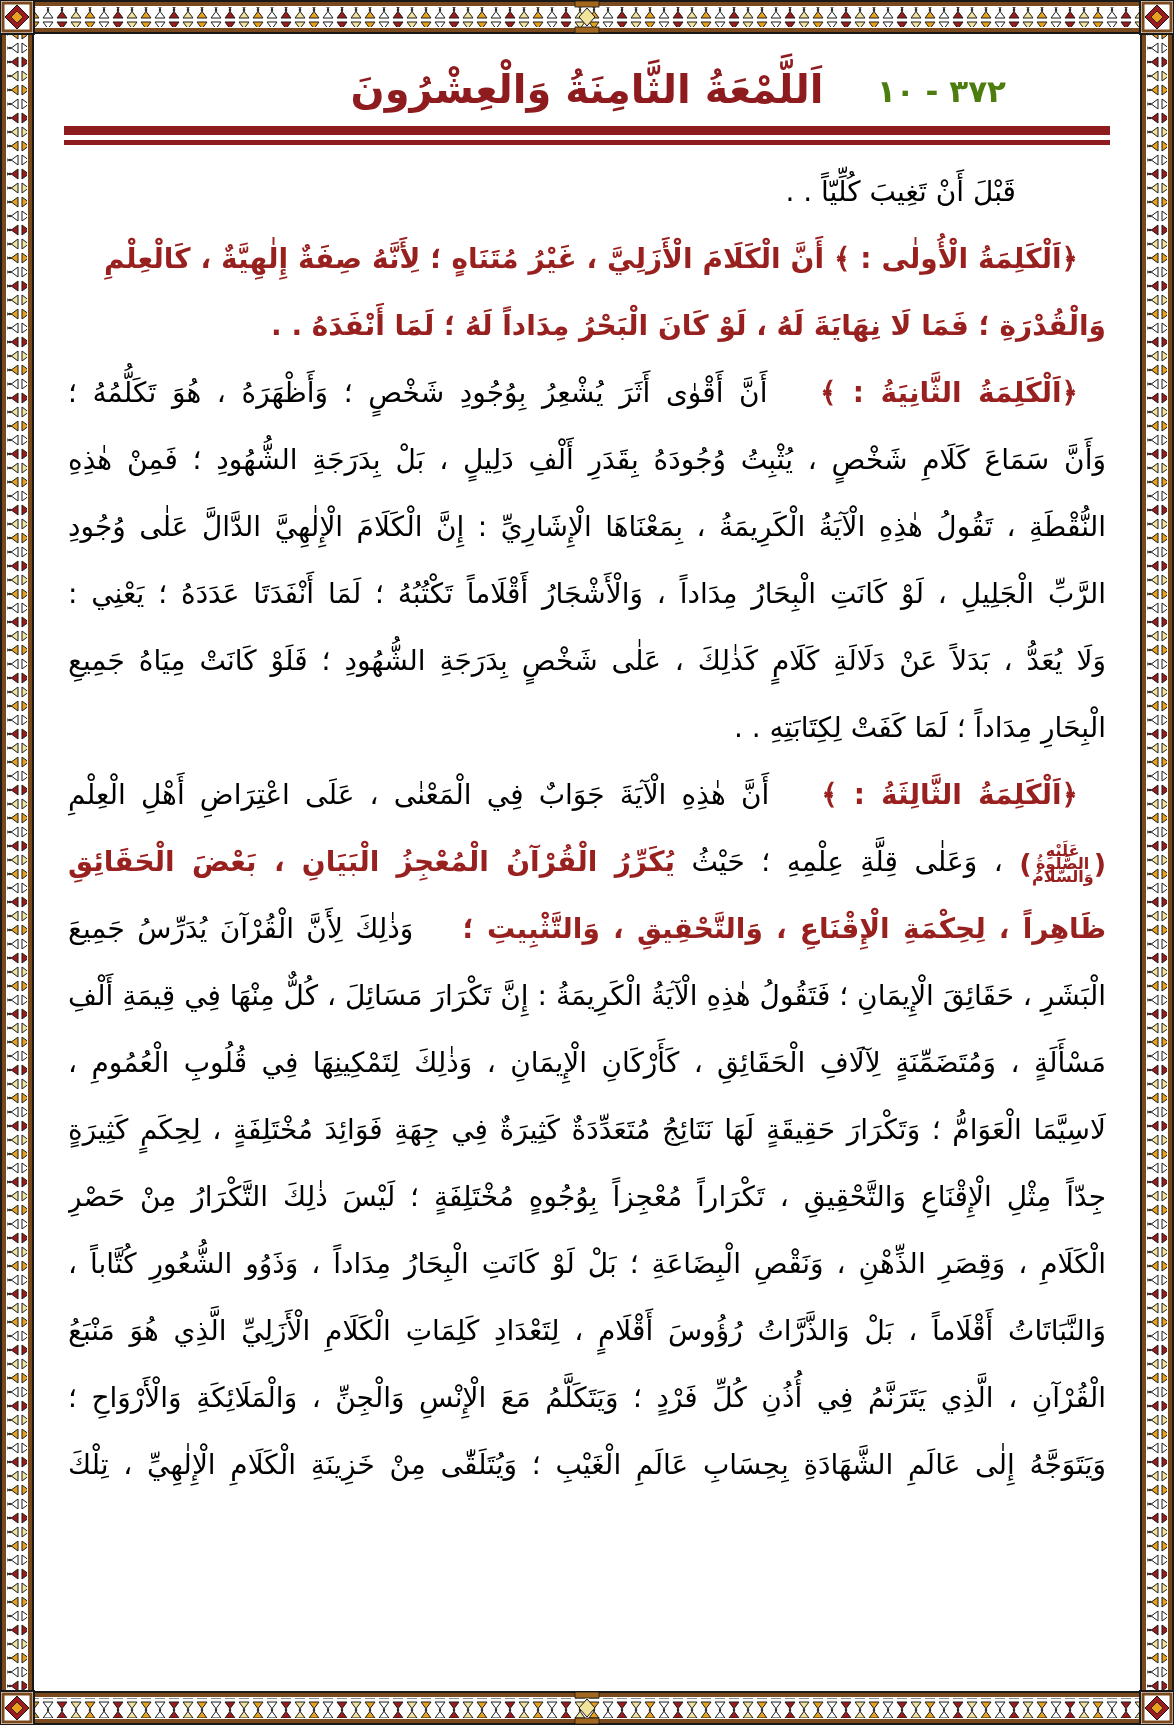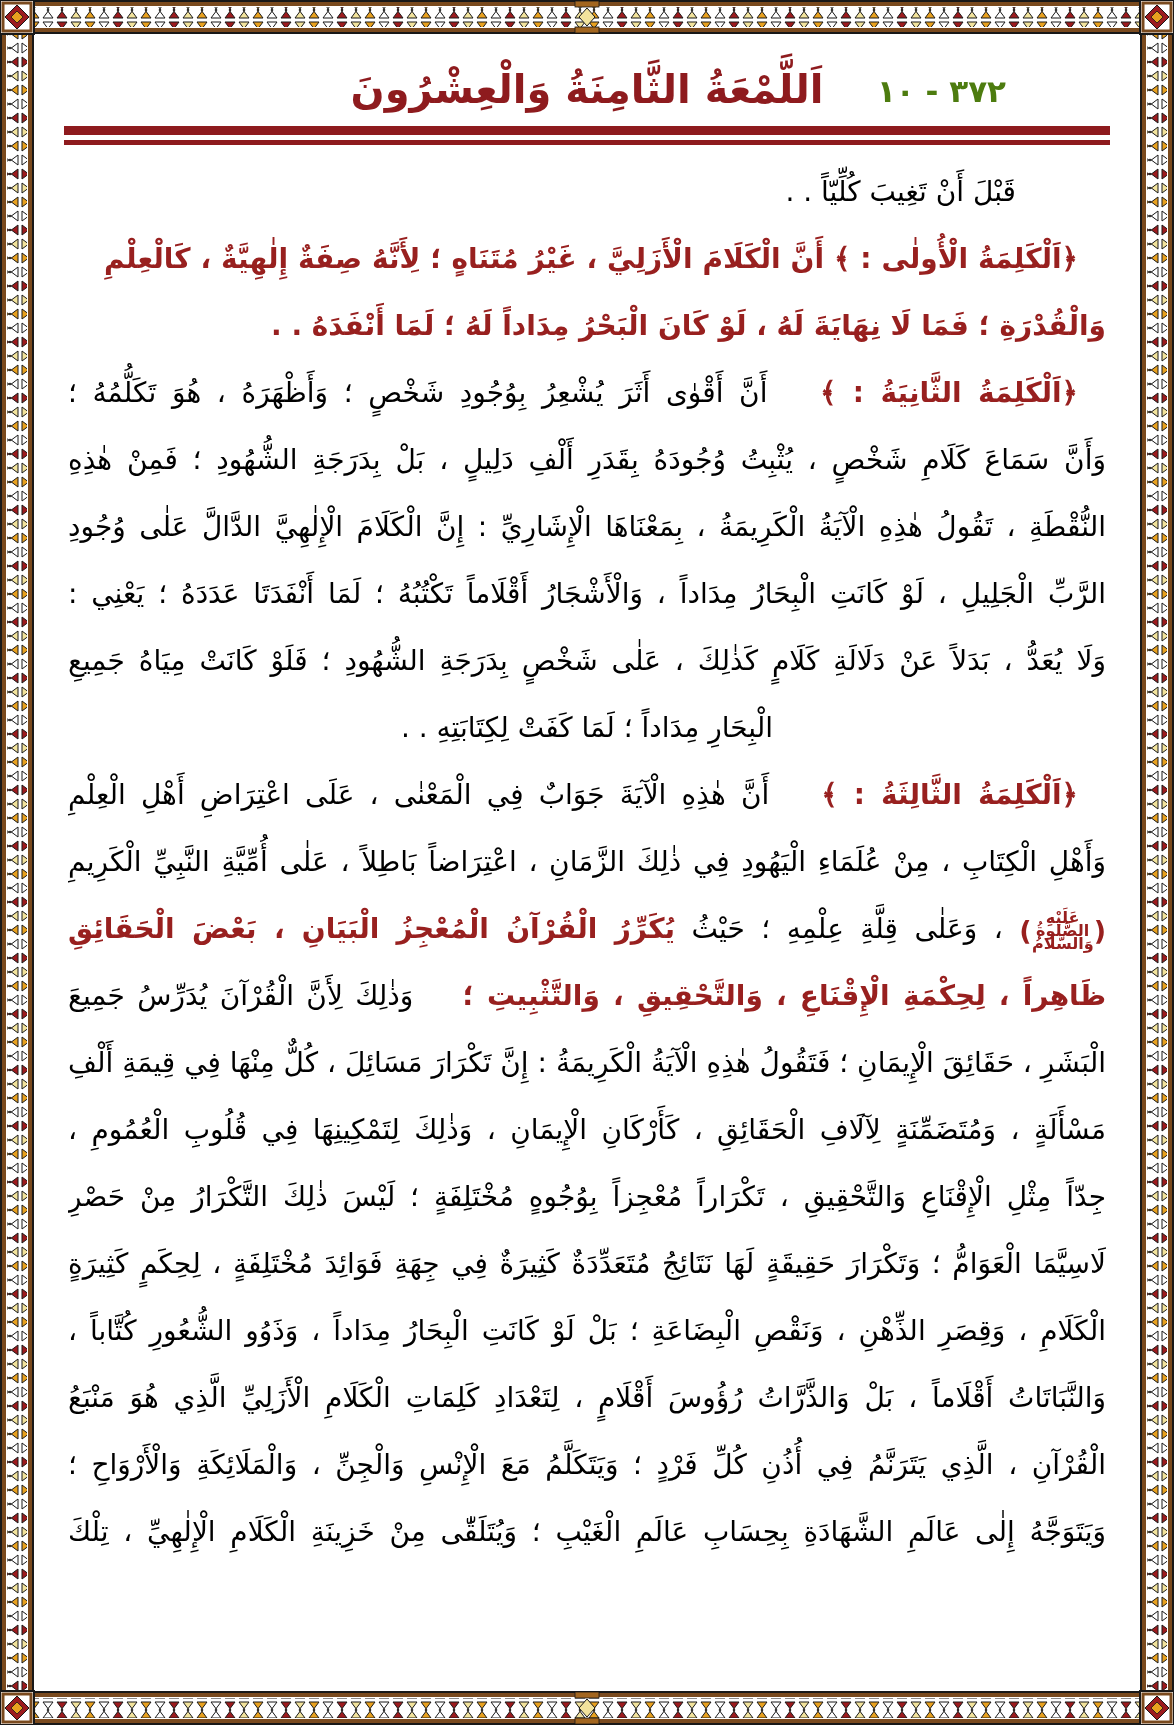--- a/index.html
+++ b/index.html
@@ -33,21 +33,21 @@
     position:absolute;top:158px;left:68px;right:68px;
     font-size:28px;color:#000;
   }
   .line{
     height:67px;line-height:67px;
     white-space:normal;overflow:hidden;
     direction:rtl;
   }
   .line.justify{text-align:justify;text-align-last:justify;text-justify:inter-word;}
   .line.right{text-align:right;}
-  .line.center{text-align:center;}
+  .line.center{}
   .black{color:#000000;font-weight:normal;}
   .red{color:#98201f;font-weight:bold;margin-left:36px;}
   .honorific{white-space:nowrap;}
   .honorific .hp{color:#98201f;font-weight:bold;font-size:27px;vertical-align:middle;}
   .honorific .hstack{
     display:inline-block;width:62px;
     font-size:16px;line-height:13px;
     color:#98201f;font-weight:bold;
     text-align:center;vertical-align:middle;
     white-space:normal;
@@ -144,26 +144,25 @@
         <div class="line right" style="padding-right: 90px;"><span class="black">قَبْلَ أَنْ تَغِيبَ كُلِّيّاً . .</span></div>
         <div class="line justify" style="text-indent: 28px;"><span class="red">﴿اَلْكَلِمَةُ الْأُولٰى : ﴾ أَنَّ الْكَلَامَ الْأَزَلِيَّ ، غَيْرُ مُتَنَاهٍ ؛ لِأَنَّهُ صِفَةٌ إِلٰهِيَّةٌ ، كَالْعِلْمِ</span></div>
         <div class="line right"><span class="red">وَالْقُدْرَةِ ؛ فَمَا لَا نِهَايَةَ لَهُ ، لَوْ كَانَ الْبَحْرُ مِدَاداً لَهُ ؛ لَمَا أَنْفَدَهُ . .</span></div>
         <div class="line justify" style="text-indent: 28px;"><span class="red">﴿اَلْكَلِمَةُ الثَّانِيَةُ : ﴾ </span><span class="black">أَنَّ أَقْوٰى أَثَرَ يُشْعِرُ بِوُجُودِ شَخْصٍ ؛ وَأَظْهَرَهُ ، هُوَ تَكَلُّمُهُ ؛</span></div>
         <div class="line justify"><span class="black">وَأَنَّ سَمَاعَ كَلَامِ شَخْصٍ ، يُثْبِتُ وُجُودَهُ بِقَدَرِ أَلْفِ دَلِيلٍ ، بَلْ بِدَرَجَةِ الشُّهُودِ ؛ فَمِنْ هٰذِهِ</span></div>
         <div class="line justify"><span class="black">النُّقْطَةِ ، تَقُولُ هٰذِهِ الْآيَةُ الْكَرِيمَةُ ، بِمَعْنَاهَا الْإِشَارِيِّ : إِنَّ الْكَلَامَ الْإِلٰهِيَّ الدَّالَّ عَلٰى وُجُودِ</span></div>
         <div class="line justify"><span class="black">الرَّبِّ الْجَلِيلِ ، لَوْ كَانَتِ الْبِحَارُ مِدَاداً ، وَالْأَشْجَارُ أَقْلَاماً تَكْتُبُهُ ؛ لَمَا أَنْفَدَتَا عَدَدَهُ ؛ يَعْنِي :</span></div>
         <div class="line justify"><span class="black">وَلَا يُعَدُّ ، بَدَلاً عَنْ دَلَالَةِ كَلَامٍ كَذٰلِكَ ، عَلٰى شَخْصٍ بِدَرَجَةِ الشُّهُودِ ؛ فَلَوْ كَانَتْ مِيَاهُ جَمِيعِ</span></div>
         <div class="line center"><span class="black">الْبِحَارِ مِدَاداً ؛ لَمَا كَفَتْ لِكِتَابَتِهِ . .</span></div>
         <div class="line justify" style="text-indent: 28px;"><span class="red">﴿اَلْكَلِمَةُ الثَّالِثَةُ : ﴾ </span><span class="black">أَنَّ هٰذِهِ الْآيَةَ جَوَابٌ فِي الْمَعْنٰى ، عَلَى اعْتِرَاضِ أَهْلِ الْعِلْمِ</span></div>
-        <div class="line justify"><span class="black">وَأَهْلِ الْكِتَابِ ، مِنْ عُلَمَاءِ الْيَهُودِ فِي ذٰلِكَ الزَّمَانِ ، اعْتِرَاضاً بَاطِلاً ، عَلٰى أُمِّيَّةِ النَّبِيِّ الْكَرِيمِ</span></div>
         <div class="line justify"><span class="honorific"><span class="hp">(</span><span class="hstack">عَلَيْهِ الصَّلٰوةُ وَالسَّلَامُ</span><span class="hp">)</span></span><span class="black"> ، وَعَلٰى قِلَّةِ عِلْمِهِ ؛ حَيْثُ </span><span class="red">يُكَرِّرُ الْقُرْآنُ الْمُعْجِزُ الْبَيَانِ ، بَعْضَ الْحَقَائِقِ تَكْرَاراً</span></div>
         <div class="line justify"><span class="red">ظَاهِراً ، لِحِكْمَةِ الْإِقْنَاعِ ، وَالتَّحْقِيقِ ، وَالتَّثْبِيتِ ؛ </span><span class="black">وَذٰلِكَ لِأَنَّ الْقُرْآنَ يُدَرِّسُ جَمِيعَ طَبَقَاتِ</span></div>
         <div class="line justify"><span class="black">الْبَشَرِ ، حَقَائِقَ الْإِيمَانِ ؛ فَتَقُولُ هٰذِهِ الْآيَةُ الْكَرِيمَةُ : إِنَّ تَكْرَارَ مَسَائِلَ ، كُلٌّ مِنْهَا فِي قِيمَةِ أَلْفِ</span></div>
         <div class="line justify"><span class="black">مَسْأَلَةٍ ، وَمُتَضَمِّنَةٍ لِآلَافِ الْحَقَائِقِ ، كَأَرْكَانِ الْإِيمَانِ ، وَذٰلِكَ لِتَمْكِينِهَا فِي قُلُوبِ الْعُمُومِ ،</span></div>
+        <div class="line justify"><span class="black">لَاسِيَّمَا الْعَوَامُّ ؛ وَتَكْرَارَ حَقِيقَةٍ لَهَا نَتَائِجُ مُتَعَدِّدَةٌ كَثِيرَةٌ فِي جِهَةِ فَوَائِدَ مُخْتَلِفَةٍ ، لِحِكَمٍ كَثِيرَةٍ</span></div>
         <div class="line justify"><span class="black">جِدّاً مِثْلِ الْإِقْنَاعِ وَالتَّحْقِيقِ ، تَكْرَاراً مُعْجِزاً بِوُجُوهٍ مُخْتَلِفَةٍ ؛ لَيْسَ ذٰلِكَ التَّكْرَارُ مِنْ حَصْرِ</span></div>
-        <div class="line justify"><span class="black">لَاسِيَّمَا الْعَوَامُّ ؛ وَتَكْرَارَ حَقِيقَةٍ لَهَا نَتَائِجُ مُتَعَدِّدَةٌ كَثِيرَةٌ فِي جِهَةِ فَوَائِدَ مُخْتَلِفَةٍ ، لِحِكَمٍ كَثِيرَةٍ</span></div>
         <div class="line justify"><span class="black">الْكَلَامِ ، وَقِصَرِ الذِّهْنِ ، وَنَقْصِ الْبِضَاعَةِ ؛ بَلْ لَوْ كَانَتِ الْبِحَارُ مِدَاداً ، وَذَوُو الشُّعُورِ كُتَّاباً ،</span></div>
         <div class="line justify"><span class="black">وَالنَّبَاتَاتُ أَقْلَاماً ، بَلْ وَالذَّرَّاتُ رُؤُوسَ أَقْلَامٍ ، لِتَعْدَادِ كَلِمَاتِ الْكَلَامِ الْأَزَلِيِّ الَّذِي هُوَ مَنْبَعُ</span></div>
         <div class="line justify"><span class="black">الْقُرْآنِ ، الَّذِي يَتَرَنَّمُ فِي أُذُنِ كُلِّ فَرْدٍ ؛ وَيَتَكَلَّمُ مَعَ الْإِنْسِ وَالْجِنِّ ، وَالْمَلَائِكَةِ وَالْأَرْوَاحِ ؛</span></div>
         <div class="line justify"><span class="black">وَيَتَوَجَّهُ إِلٰى عَالَمِ الشَّهَادَةِ بِحِسَابِ عَالَمِ الْغَيْبِ ؛ وَيُتَلَقّٰى مِنْ خَزِينَةِ الْكَلَامِ الْإِلٰهِيِّ ، تِلْكَ</span></div>
       </div>
   </div>
 </div>
 
 </body></html>

